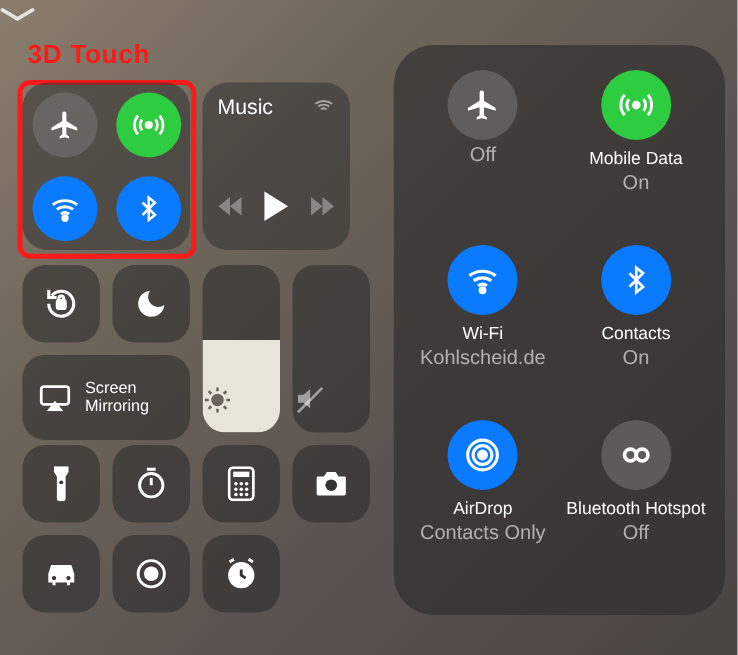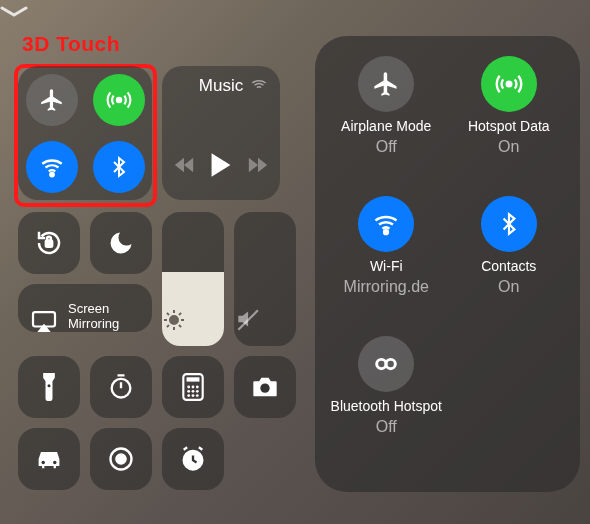--- a/index.html
+++ b/index.html
@@ -21,35 +21,35 @@
   .redbox.r1 { top:64px; left:14px; width:143px; height:143px; }
 
   .grid-top { position:absolute; top:66px; left:18px; display:flex; gap:10px; }
   .card { background:rgba(50,50,50,.55); border-radius:20px; }
   .conn-card { width:134px; height:134px; display:grid; grid-template-columns:1fr 1fr; grid-template-rows:1fr 1fr; place-items:center; }
   .circle { width:52px; height:52px; border-radius:50%; display:flex; align-items:center; justify-content:center; }
   .c-gray { background:rgba(120,120,120,.55); }
   .c-green { background:#2ecc40; }
   .c-blue { background:#0a7bff; }
 
-  .music-card { width:118px; height:134px; padding:10px 12px; position:relative;text-align:center; }
+  .music-card { width:118px; height:134px; padding:10px 12px; position:relative; }
   .music-title { font-size:17px; }
   .music-ctrls { position:absolute; bottom:22px; left:0; right:0; display:flex; justify-content:center; align-items:center; gap:14px; }
 
   .row2 { position:absolute; top:212px; left:18px; display:flex; gap:10px; }
   .tile { width:62px; height:62px; border-radius:18px; display:flex; align-items:center; justify-content:center; }
   .tile-dark { background:rgba(40,40,40,.55); }
 
   .slider { width:62px; height:134px; border-radius:18px; background:rgba(40,40,40,.55); position:relative; overflow:hidden; }
   .slider .fill { position:absolute; left:0; right:0; bottom:0; background:#e9e4da; }
   .slider .icon-c { position:absolute; left:0; right:0; bottom:14px; text-align:center; color:#6a645c; }
   .vol-slider .icon-c { color:rgba(255,255,255,.5); bottom:14px; }
 
   .sliders { position:absolute; top:212px; left:162px; display:flex; gap:10px; }
-  .screenmir { position:absolute; top:284px; left:18px; width:134px; height:48px; background:rgba(40,40,40,.55); border-radius:18px; display:flex; align-items:flex-end; gap:10px; padding:0 12px; }
+  .screenmir { position:absolute; top:284px; left:18px; width:134px; height:68px; background:rgba(40,40,40,.55); border-radius:18px; display:flex; align-items:center; gap:10px; padding:0 12px; }
   .sm-text { font-size:13px; line-height:1.15; }
 
   .row3 { position:absolute; top:356px; left:18px; display:flex; gap:10px; }
   .row4 { position:absolute; top:428px; left:18px; display:flex; gap:10px; }
   .round-tile { width:62px; height:62px; border-radius:18px; background:rgba(40,40,40,.55); display:flex; align-items:center; justify-content:center; }
 
   
   .panel { position:absolute; top:36px; left:16px; width:265px; height:456px; background:rgba(45,45,45,.65); border-radius:32px; padding:20px 10px 10px; display:grid; grid-template-columns:1fr 1fr; grid-auto-rows:140px; justify-items:center; align-items:start; }
   .panel-item { display:flex; flex-direction:column; align-items:center; text-align:center; gap:6px; }
   .panel-item .circle { width:56px; height:56px; }
@@ -231,56 +231,66 @@
 
   <div class="pane right">
     <div class="panel">
 
       <div class="panel-item">
         <div class="circle c-gray">
           <svg width="28" height="28" viewBox="0 0 24 24" fill="#fff">
               <path d="M21 16v-2l-8-5V3.5a1.5 1.5 0 0 0-3 0V9l-8 5v2l8-2.5V19l-2 1.5V22l3.5-1 3.5 1v-1.5L13 19v-5.5l8 2.5z"></path>
             </svg>
         </div>
-        <div class="pi-label">Airplane Mode</div>
         <div class="pi-sub">Off</div>
       </div>
 
       <div class="panel-item">
         <div class="circle c-green">
           <svg width="28" height="28" viewBox="0 0 24 24" fill="none" stroke="#fff" stroke-width="2">
               <circle cx="12" cy="12" r="2" fill="#fff"></circle>
               <path d="M7 8a7 7 0 0 0 0 8M17 8a7 7 0 0 1 0 8M4 5a11 11 0 0 0 0 14M20 5a11 11 0 0 1 0 14"></path>
             </svg>
         </div>
-        <div class="pi-label">Hotspot Data</div>
+        <div class="pi-label">Mobile Data</div>
         <div class="pi-sub">On</div>
       </div>
 
       <div class="panel-item">
         <div class="circle c-blue">
           <svg width="28" height="28" viewBox="0 0 24 24" fill="none" stroke="#fff" stroke-width="2.2">
               <path d="M3 9a15 15 0 0 1 18 0M6 12.5a10 10 0 0 1 12 0M9 16a5 5 0 0 1 6 0"></path>
               <circle cx="12" cy="19" r="1.6" fill="#fff"></circle>
             </svg>
         </div>
         <div class="pi-label">Wi-Fi</div>
-        <div class="pi-sub">Mirroring.de</div>
+        <div class="pi-sub">Kohlscheid.de</div>
       </div>
 
       <div class="panel-item">
         <div class="circle c-blue">
           <svg width="26" height="26" viewBox="0 0 24 24" fill="none" stroke="#fff" stroke-width="2">
               <path d="M7 7l10 10-5 4V3l5 4L7 17"></path>
             </svg>
         </div>
         <div class="pi-label">Contacts</div>
         <div class="pi-sub">On</div>
       </div>
 
+      <div class="panel-item">
+        <div class="circle c-blue">
+          <svg width="30" height="30" viewBox="0 0 24 24" fill="none" stroke="#fff" stroke-width="2">
+              <circle cx="12" cy="12" r="2.5" fill="#fff"></circle>
+              <circle cx="12" cy="12" r="6"></circle>
+              <circle cx="12" cy="12" r="9.5"></circle>
+            </svg>
+        </div>
+        <div class="pi-label">AirDrop</div>
+        <div class="pi-sub">Contacts Only</div>
+      </div>
 
       <div class="panel-item">
         <div class="circle c-gray">
           <svg width="28" height="28" viewBox="0 0 24 24" fill="none" stroke="#fff" stroke-width="2.5">
               <circle cx="8" cy="12" r="4"></circle>
               <circle cx="16" cy="12" r="4"></circle>
             </svg>
         </div>
         <div class="pi-label">Bluetooth Hotspot</div>
         <div class="pi-sub">Off</div>

